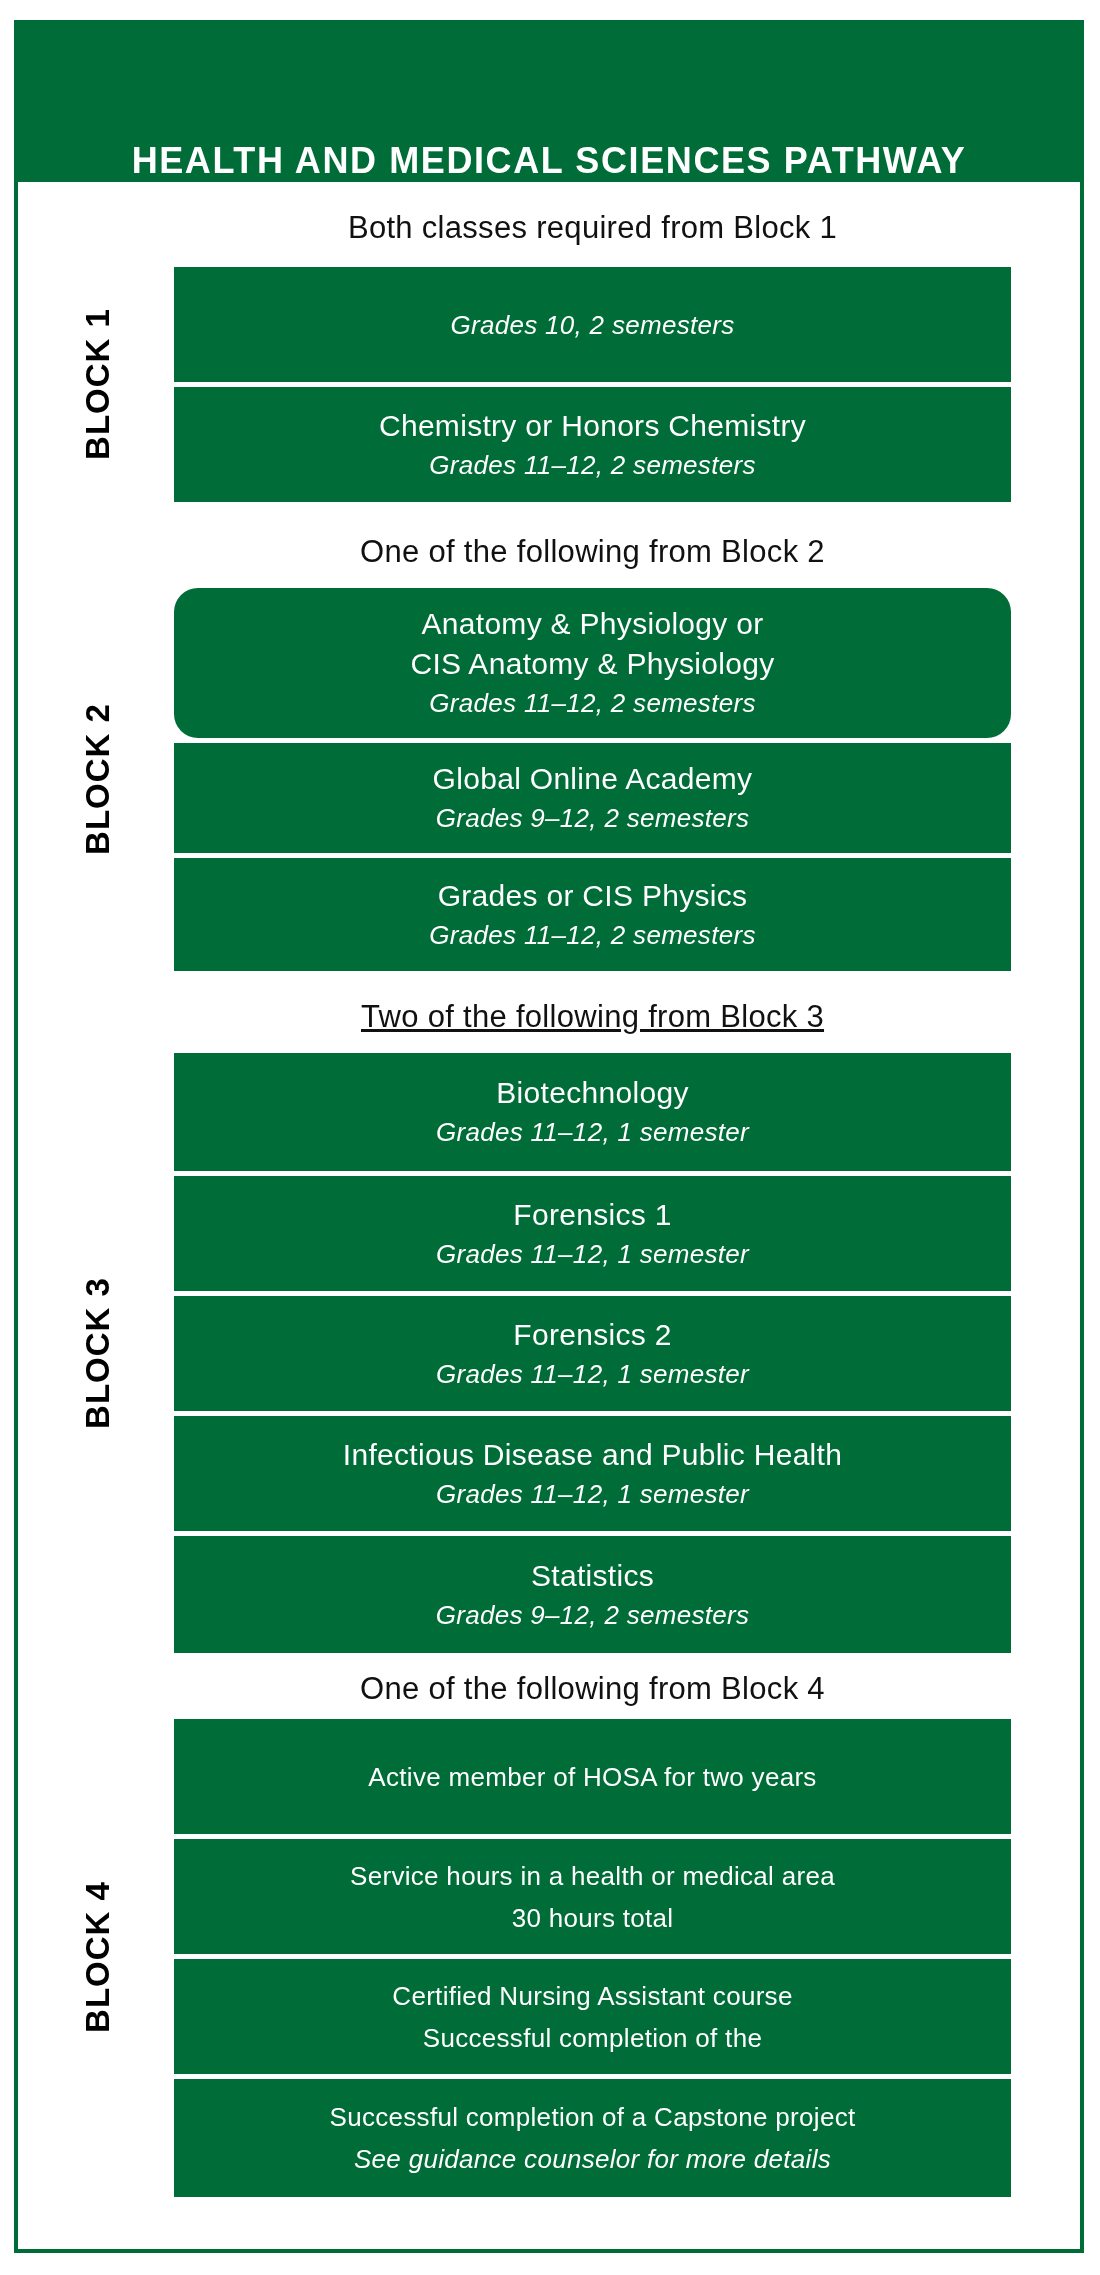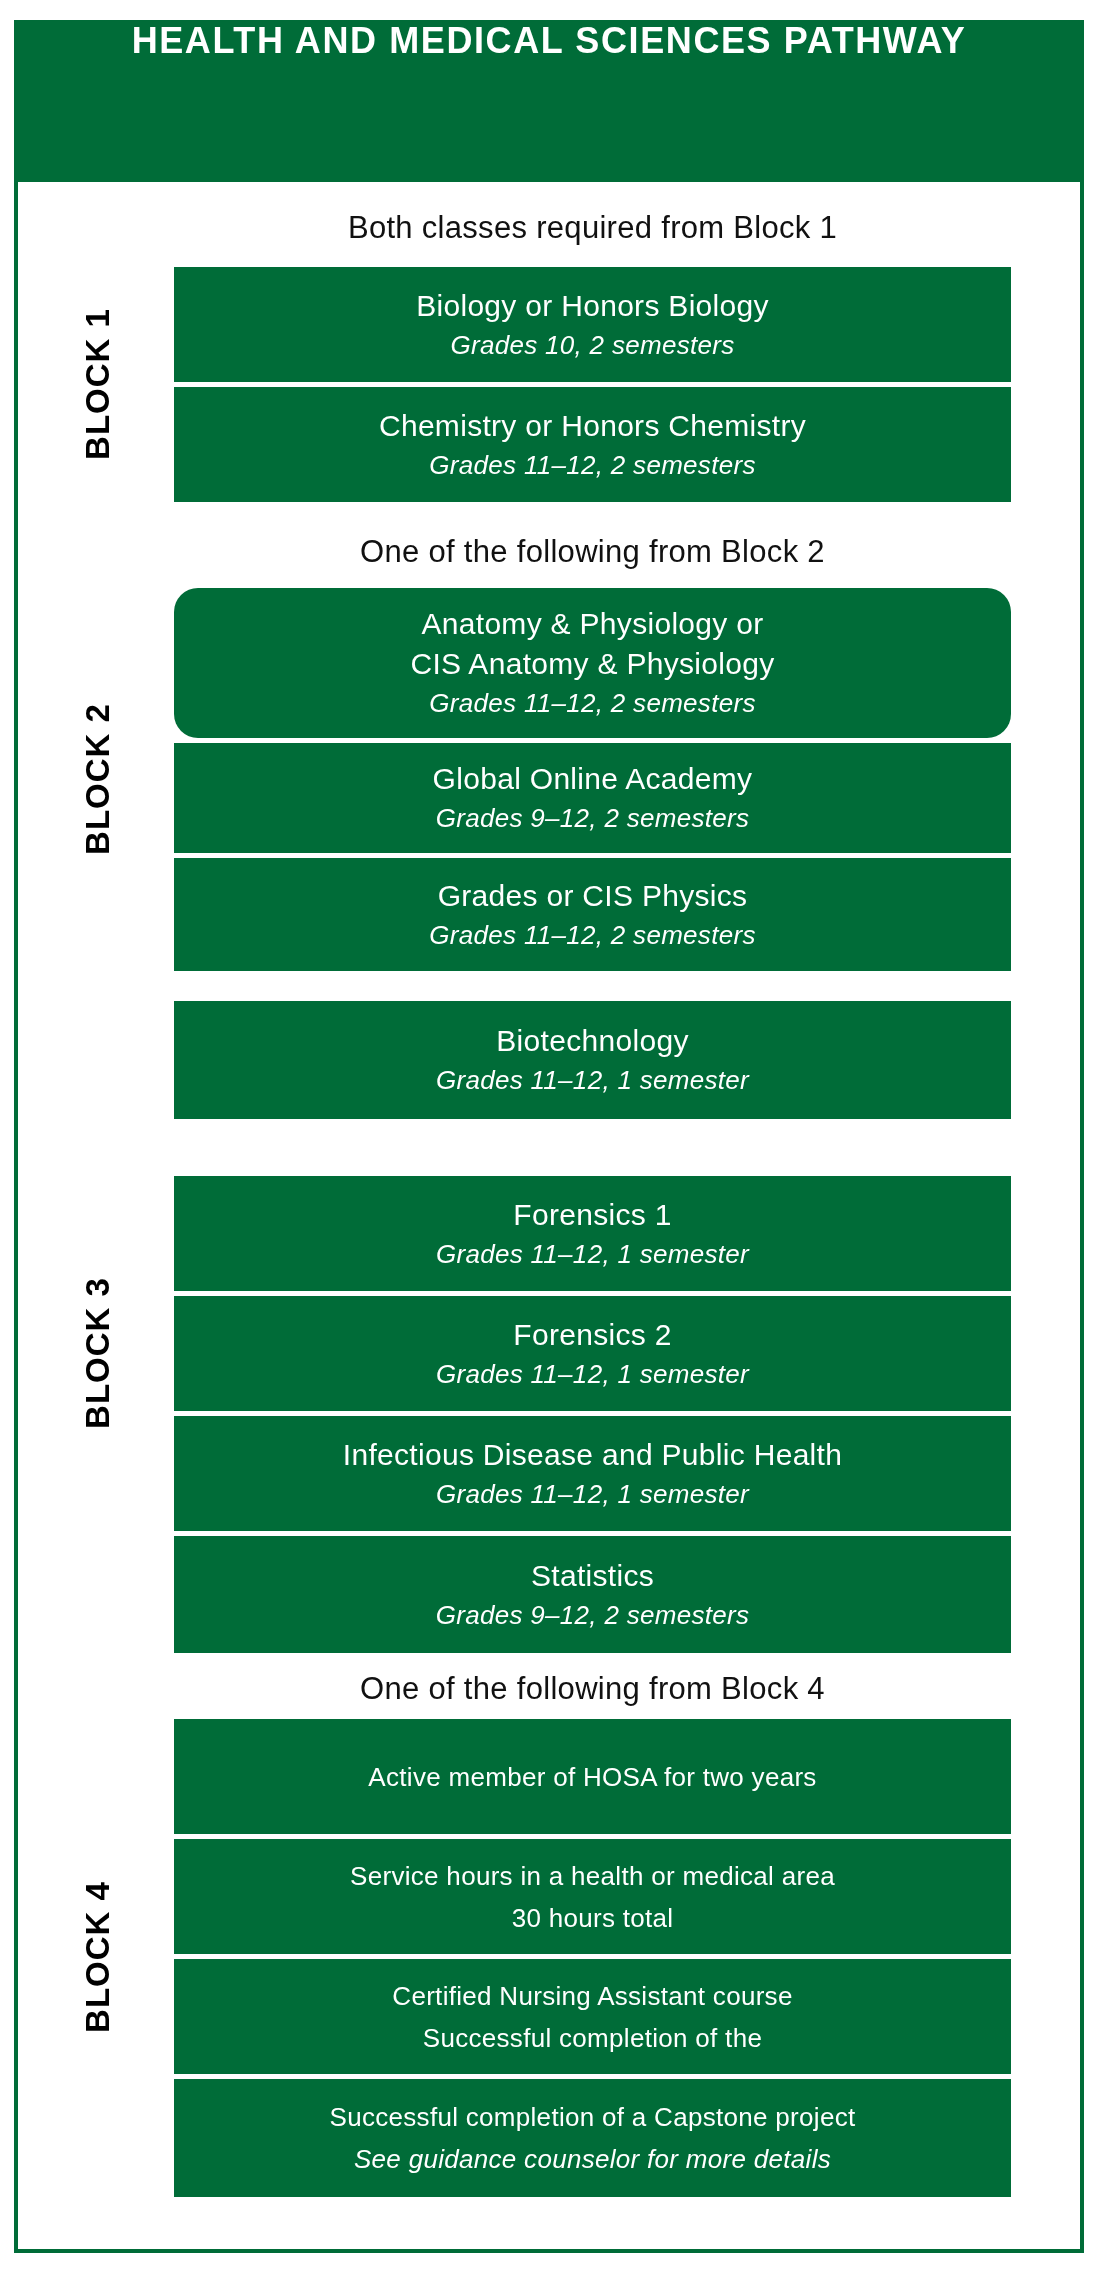--- a/index.html
+++ b/index.html
@@ -1,21 +1,21 @@
 <!DOCTYPE html>
 <html><head>
 <meta charset="utf-8">
 <style>
   html, body { margin: 0; padding: 0; background: #ffffff; }
   body { width: 1100px; height: 2275px; position: relative; overflow: hidden;
          font-family: "Liberation Sans", sans-serif; }
   .frame { position: absolute; left: 14px; top: 20px; width: 1062px; height: 2229px;
            border: 4px solid #006C38; border-top: none; box-sizing: content-box; }
   .header { position: absolute; left: 14px; top: 20px; width: 1070px; height: 162px;
-            background: #006C38; display: flex; align-items: flex-start; justify-content: center; }
+            background: #006C38; display: flex; align-items: flex-end; justify-content: center; }
   .header-title { color: #ffffff; font-weight: bold; font-size: 36px; letter-spacing: 1.6px; }
   .heading { position: absolute; left: 174px; width: 837px; text-align: center;
              color: #111111; font-size: 31px; line-height: 40px; letter-spacing: 0.3px; }
   .card { position: absolute; left: 174px; width: 837px; background: #006C38;
           color: #ffffff; display: flex; flex-direction: column; align-items: center;
           justify-content: center; text-align: center; }
   .card-title { font-size: 30px; line-height: 40px; letter-spacing: 0.3px; }
   .card-sub { font-size: 26px; line-height: 38px; font-style: italic; letter-spacing: 0.3px; }
   .card.small .card-title, .card.small .card-sub { font-size: 26px; line-height: 42px; }
   .block-label { position: absolute; left: 98px; transform: translate(-50%, -50%) rotate(-90deg);
@@ -26,21 +26,20 @@
 
 <div class="frame"></div>
 
 <div class="header">
   <span class="header-title">HEALTH AND MEDICAL SCIENCES PATHWAY</span>
 </div>
 
 <div class="heading" style="top:208px;">Both classes required from Block 1</div>
 <div class="block-label" style="top:384px;">BLOCK 1</div>
 <div class="card" style="top:267px;height:115px;">
-  <span class="card-title">Biology or Honors Biology</span>
   <span class="card-sub">Grades 10, 2 semesters</span>
 </div>
 <div class="card" style="top:387px;height:115px;">
   <span class="card-title">Chemistry or Honors Chemistry</span>
   <span class="card-sub">Grades 11–12, 2 semesters</span>
 </div>
 
 <div class="heading" style="top:532px;">One of the following from Block 2</div>
 <div class="block-label" style="top:779px;">BLOCK 2</div>
 <div class="card" style="top:588px;height:150px;border-radius:24px;">
@@ -52,21 +51,21 @@
   <span class="card-title">Global Online Academy</span>
   <span class="card-sub">Grades 9–12, 2 semesters</span>
 </div>
 <div class="card" style="top:858px;height:113px;">
   <span class="card-title">Grades or CIS Physics</span>
   <span class="card-sub">Grades 11–12, 2 semesters</span>
 </div>
 
 <div class="heading" style="top:997px;text-decoration:underline;">Two of the following from Block 3</div>
 <div class="block-label" style="top:1353px;">BLOCK 3</div>
-<div class="card" style="top:1001px;height:118px;">
+<div class="card" style="top:1053px;height:118px;">
   <span class="card-title">Biotechnology</span>
   <span class="card-sub">Grades 11–12, 1 semester</span>
 </div>
 <div class="card" style="top:1176px;height:115px;">
   <span class="card-title">Forensics 1</span>
   <span class="card-sub">Grades 11–12, 1 semester</span>
 </div>
 <div class="card" style="top:1296px;height:115px;">
   <span class="card-title">Forensics 2</span>
   <span class="card-sub">Grades 11–12, 1 semester</span>

